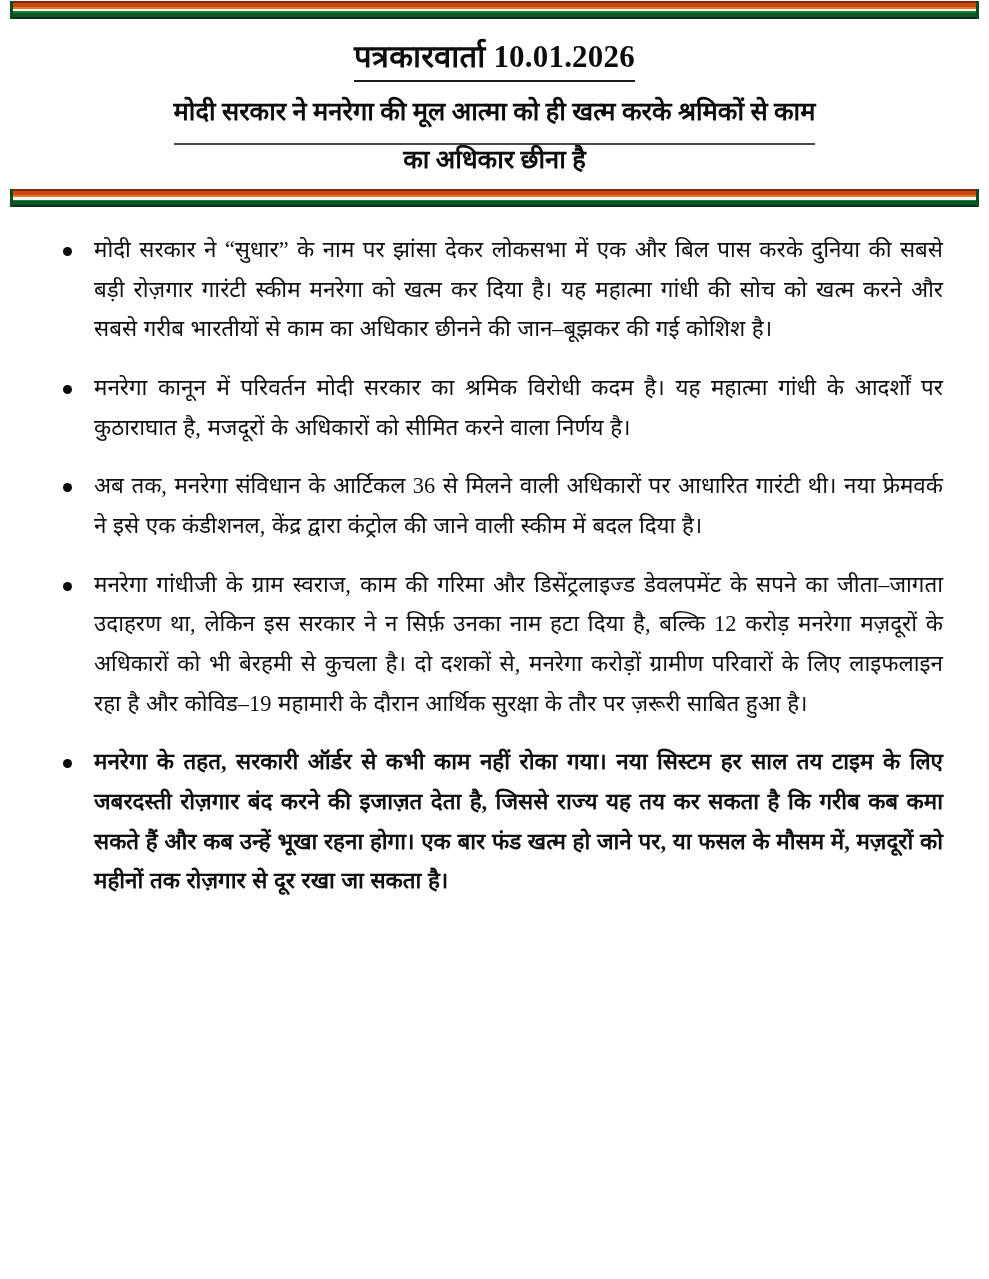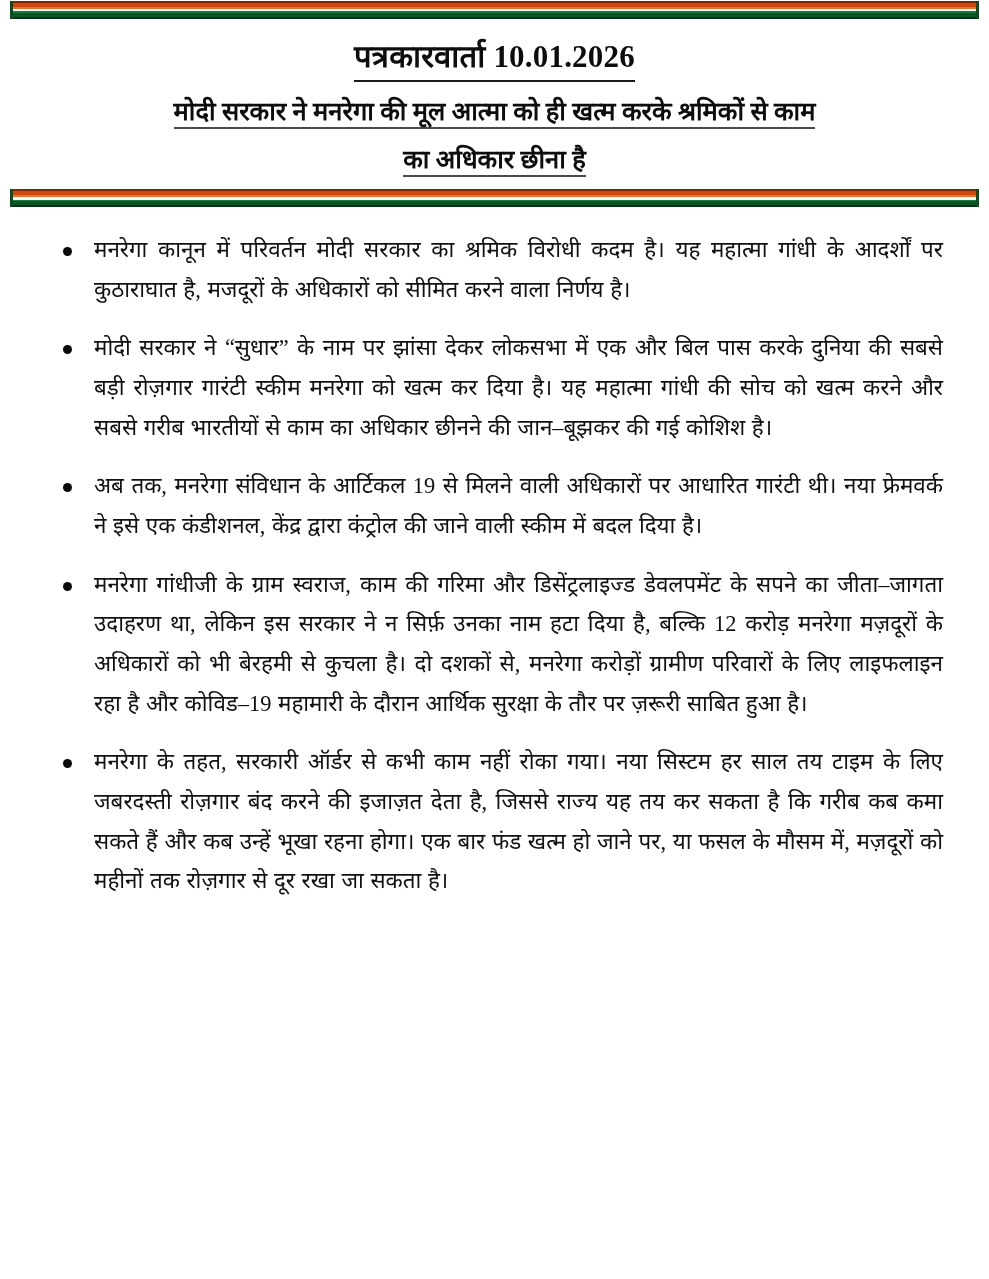--- a/index.html
+++ b/index.html
@@ -85,21 +85,21 @@
     line-height: 1.42;
     margin: 10px auto 4px auto;
     max-width: 915px;
     color: #0d0d0d;
   }
   .doc-subtitle .sline {
     display: inline;
     border-bottom: 2px solid #4a4a4a;
     box-decoration-break: clone;
     -webkit-box-decoration-break: clone;
-    padding-bottom: 1px;
+    padding-bottom: 17px;
   }
   .doc-subtitle .sub-line-2 {
     display: block;
     margin-top: 12px;
   }
 
   
   .body-content {
     padding: 22px 46px 10px 46px;
   }
@@ -114,20 +114,21 @@
     margin-bottom: 19px;
     font-size: 22.4px;
     line-height: 1.77;
     text-align: justify;
     text-justify: inter-word;
     color: #111111;
     word-spacing: 1px;
   }
   li.bullet-item:last-child {
     margin-bottom: 16px;
+    font-weight: bold;
   }
   li.bullet-item .bullet-marker {
     position: absolute;
     left: 17px;
     top: 17px;
     width: 9px;
     height: 9px;
     background: #0a0a0a;
     border-radius: 50%;
   }
@@ -175,29 +176,29 @@
       <div class="band band-green-lt"></div>
       <div class="band band-green"></div>
       <div class="band band-green-dark"></div>
     </div>
   </div>
 
   <div class="body-content">
     <ul class="bullet-list">
       <li class="bullet-item">
         <span class="bullet-marker"></span>
+        <span class="bullet-text">मोदी सरकार ने “सुधार” के नाम पर झांसा देकर लोकसभा में एक और बिल पास करके दुनिया की सबसे बड़ी रोज़गार गारंटी स्कीम मनरेगा को खत्म कर दिया है। यह महात्मा गांधी की सोच को खत्म करने और सबसे गरीब भारतीयों से काम का अधिकार छीनने की जान–बूझकर की गई कोशिश है।</span>
+      </li>
+      <li class="bullet-item">
+        <span class="bullet-marker"></span>
         <span class="bullet-text">मनरेगा कानून में परिवर्तन मोदी सरकार का श्रमिक विरोधी कदम है। यह महात्मा गांधी के आदर्शों पर कुठाराघात है, मजदूरों के अधिकारों को सीमित करने वाला निर्णय है।</span>
       </li>
       <li class="bullet-item">
         <span class="bullet-marker"></span>
-        <span class="bullet-text">मोदी सरकार ने “सुधार” के नाम पर झांसा देकर लोकसभा में एक और बिल पास करके दुनिया की सबसे बड़ी रोज़गार गारंटी स्कीम मनरेगा को खत्म कर दिया है। यह महात्मा गांधी की सोच को खत्म करने और सबसे गरीब भारतीयों से काम का अधिकार छीनने की जान–बूझकर की गई कोशिश है।</span>
-      </li>
-      <li class="bullet-item">
-        <span class="bullet-marker"></span>
-        <span class="bullet-text">अब तक, मनरेगा संविधान के आर्टिकल 19 से मिलने वाली अधिकारों पर आधारित गारंटी थी। नया फ्रेमवर्क ने इसे एक कंडीशनल, केंद्र द्वारा कंट्रोल की जाने वाली स्कीम में बदल दिया है।</span>
+        <span class="bullet-text">अब तक, मनरेगा संविधान के आर्टिकल 36 से मिलने वाली अधिकारों पर आधारित गारंटी थी। नया फ्रेमवर्क ने इसे एक कंडीशनल, केंद्र द्वारा कंट्रोल की जाने वाली स्कीम में बदल दिया है।</span>
       </li>
       <li class="bullet-item">
         <span class="bullet-marker"></span>
         <span class="bullet-text">मनरेगा गांधीजी के ग्राम स्वराज, काम की गरिमा और डिसेंट्रलाइज्ड डेवलपमेंट के सपने का जीता–जागता उदाहरण था, लेकिन इस सरकार ने न सिर्फ़ उनका नाम हटा दिया है, बल्कि 12 करोड़  मनरेगा मज़दूरों के अधिकारों को भी बेरहमी से कुचला है। दो दशकों से, मनरेगा करोड़ों ग्रामीण परिवारों के लिए लाइफलाइन रहा है और कोविड–19 महामारी के दौरान आर्थिक सुरक्षा के तौर पर ज़रूरी साबित हुआ है।</span>
       </li>
       <li class="bullet-item">
         <span class="bullet-marker"></span>
         <span class="bullet-text">मनरेगा के तहत, सरकारी ऑर्डर से कभी काम नहीं रोका गया। नया सिस्टम हर साल तय टाइम के लिए जबरदस्ती रोज़गार बंद करने की इजाज़त देता है, जिससे राज्य यह तय कर सकता है कि गरीब कब कमा सकते हैं और कब उन्हें भूखा रहना होगा। एक बार फंड खत्म हो जाने पर, या फसल के मौसम में, मज़दूरों को महीनों तक रोज़गार से दूर रखा जा सकता है।</span>
       </li>
     </ul>

